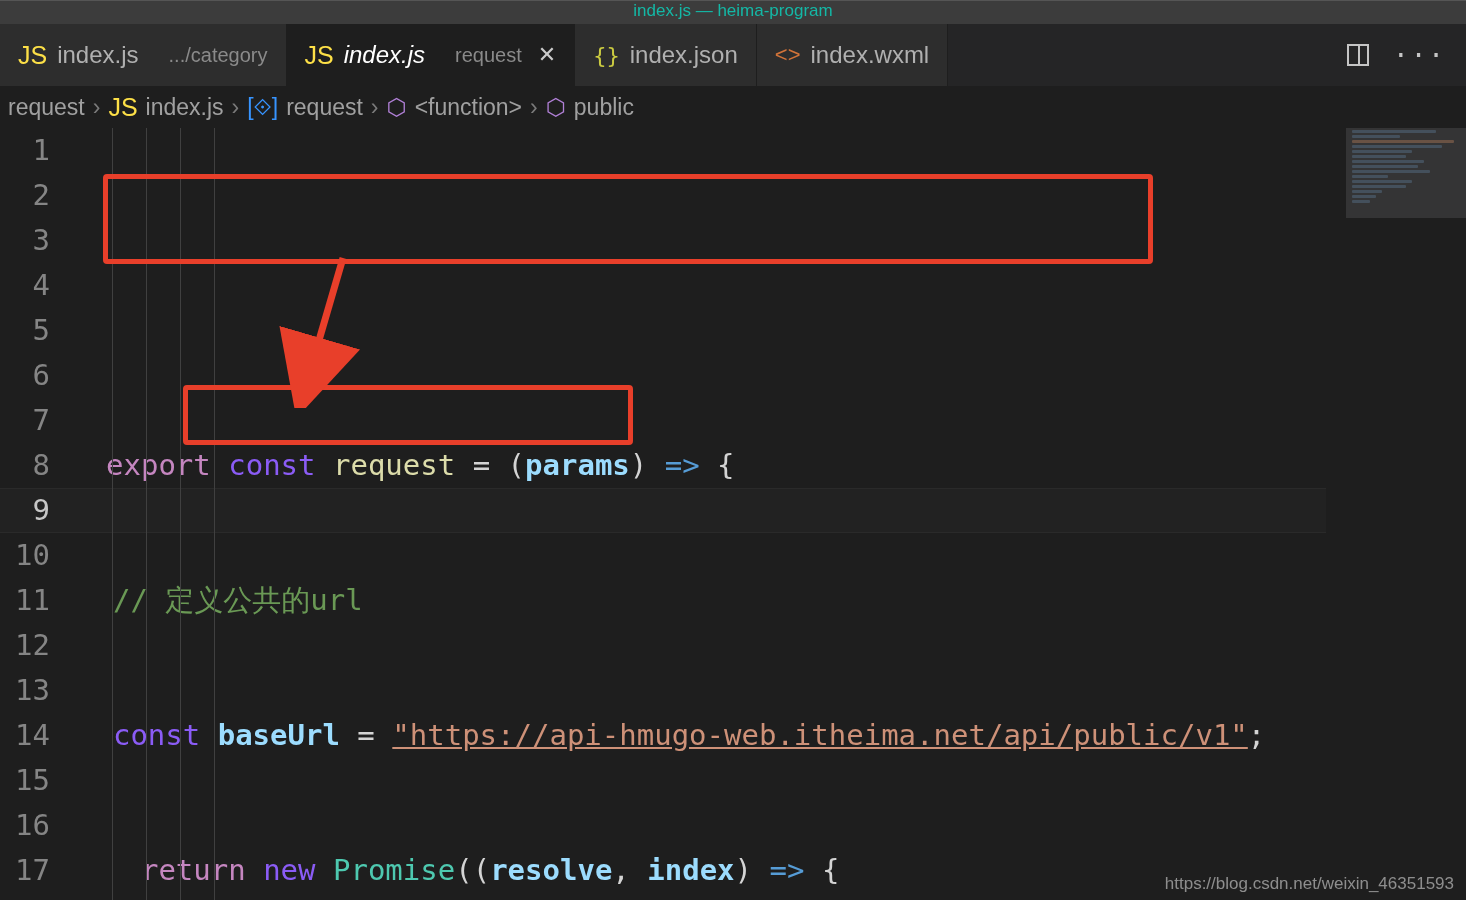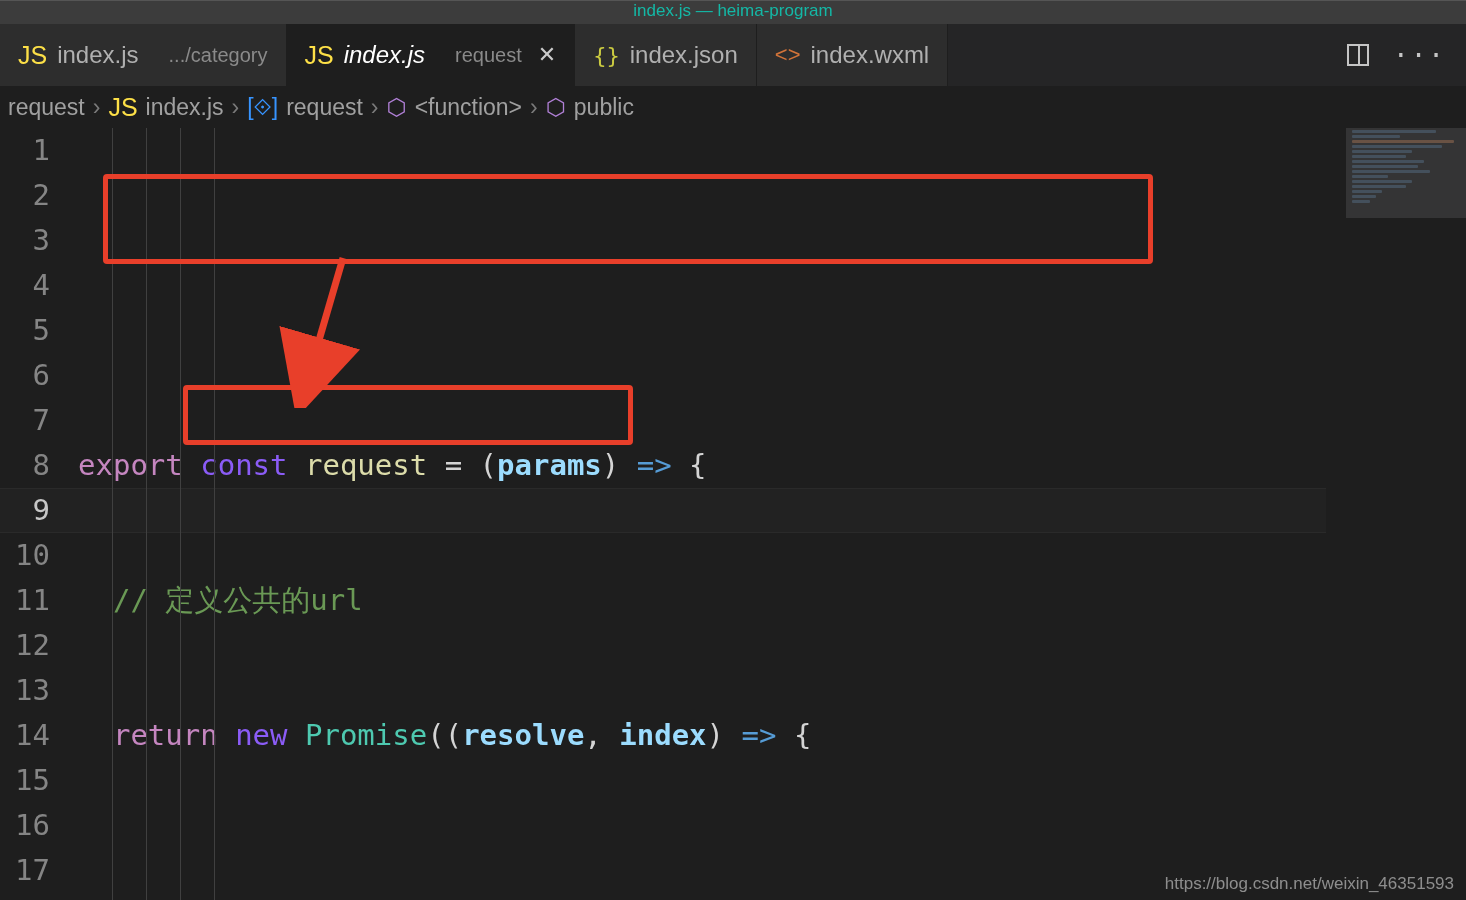--- a/index.html
+++ b/index.html
@@ -104,21 +104,21 @@
   }
   .code .line { height: 45px; }
   .code .indent-guide {
     position: absolute;
     top: 0; bottom: 0;
     width: 1px;
     background: #404040;
   }
 
   
-  .kw     { color: #c586c0; }   
+  .kw     { color: #c586c0; margin-left: 28px; }   
   .kw2    { color: #8b5cf6; }   
   .fnname { color: #4ec9b0; }
   .var    { color: #9cdcfe; font-weight: bold; }
   .func   { color: #dcdcaa; }
   .str    { color: #ce9178; }
   .cmt    { color: #6a9955; }
   .op     { color: #d4d4d4; }
   .arrow  { color: #569cd6; }
   .punct  { color: #d4d4d4; }
   .underline { text-decoration: underline; text-decoration-color:#ce9178; }
@@ -261,20 +261,21 @@
   </div>
 
   <div class="code">
     <div class="indent-guide" style="left:34px;"></div>
     <div class="indent-guide" style="left:68px;"></div>
     <div class="indent-guide" style="left:102px;"></div>
     <div class="indent-guide" style="left:136px;"></div>
 
     <div class="line"><span class="kw">export</span><span class="kw2"> const </span><span class="func">request</span><span class="punct"> = (</span><span class="var">params</span><span class="punct">) </span><span class="arrow">=&gt;</span><span class="punct"> {</span></div>
     <div class="line"><span class="cmt">  // 定义公共的url</span></div>
+    <div class="line"><span class="kw2">  const </span><span class="var">baseUrl</span><span class="op"> = </span><span class="str underline">"https://api-hmugo-web.itheima.net/api/public/v1"</span><span class="punct">;</span></div>
     <div class="line"><span class="kw">  return </span><span class="kw2">new </span><span class="fnname">Promise</span><span class="punct">((</span><span class="var">resolve</span><span class="punct">, </span><span class="var">index</span><span class="punct">) </span><span class="arrow">=&gt;</span><span class="punct"> {</span></div>
     
     
     
     
     
     
     
     
     

